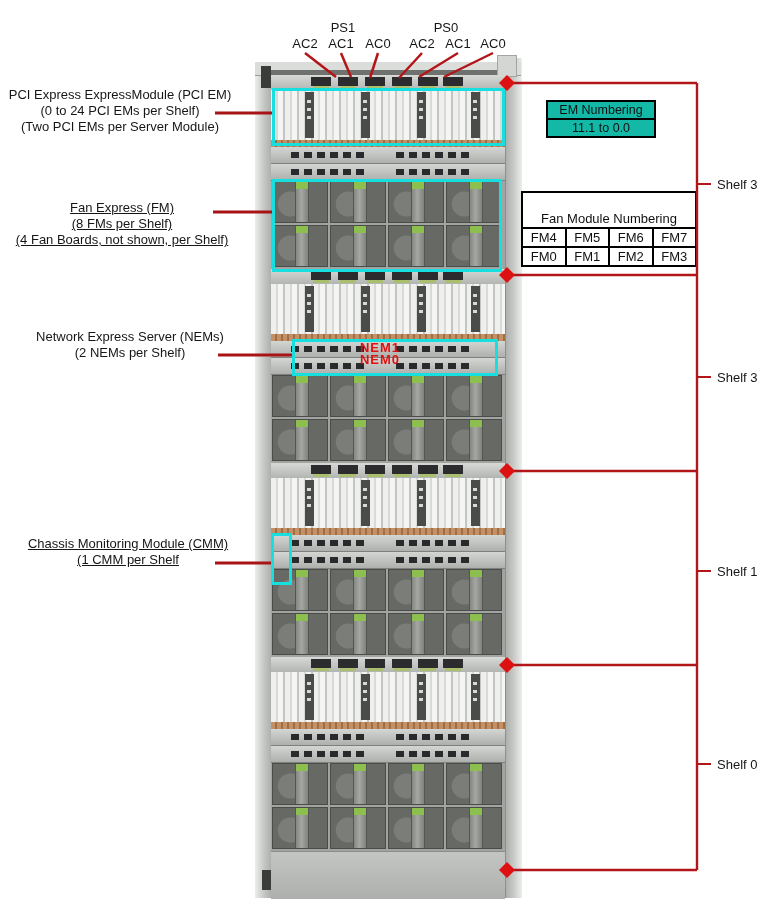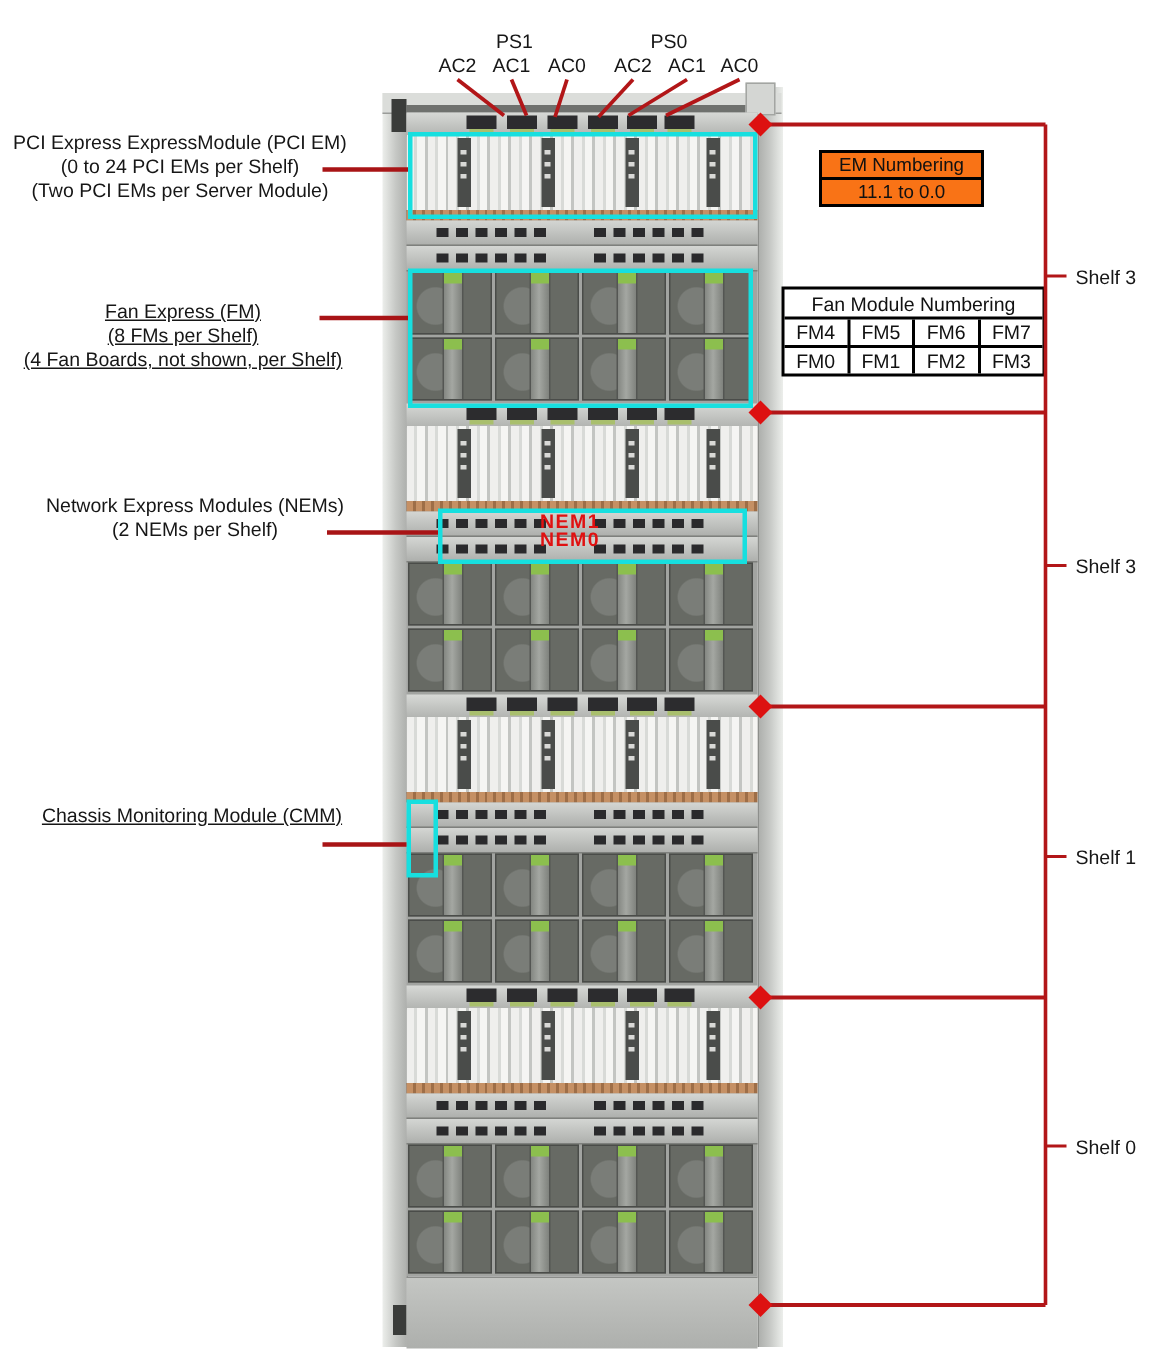--- a/index.html
+++ b/index.html
@@ -54,27 +54,27 @@
   .ac-tag{top:36px;width:36px;font-size:13px;text-align:center;position:absolute;color:#161616;}
   #pci-label{left:0;top:87px;width:240px;}
   #fan-label{left:0;top:200px;width:244px;}
   #nem-label{left:10px;top:329px;width:240px;}
   #cmm-label{left:8px;top:536px;width:240px;}
   #led-label{left:8px;top:664px;width:175px;}
   .shelf-tag{position:absolute;left:717px;font-size:13px;color:#161616;}
   .nem-tag{position:absolute;left:380px;transform:translateX(-50%);font-size:13px;font-weight:bold;
      color:#e01111;letter-spacing:1px;line-height:13px;}
   
-  #em-box{left:546px;top:100px;width:106px;border:2px solid #000;background:#f97316;
+  #em-box{left:546px;top:100px;width:106px;border:2px solid #000;background:#14b8a6;
      font-size:12.5px;text-align:center;}
   #em-box .row1{border-bottom:2px solid #000;padding:1px 2px;}
   #em-box .row2{padding:1px 2px;}
   #fan-table{left:521px;top:191px;width:172px;border:2px solid #000;background:#fff;
      font-size:13px;text-align:center;}
-  #fan-table .hdr{border-bottom:2px solid #000;padding:2px 0 1px 0;}
+  #fan-table .hdr{border-bottom:2px solid #000;padding:18px 0 1px 0;}
   #fan-table .trow{display:flex;}
   #fan-table .trow + .trow .cell{border-top:2px solid #000;}
   #fan-table .cell{flex:1;padding:1px 0;border-left:2px solid #000;}
   #fan-table .cell:first-child{border-left:none;}
   #red-overlay{left:0;top:0;pointer-events:none;}
 </style>
 </head>
 <body>
 
 <div id="stage">
@@ -531,25 +531,26 @@
     <div>PCI Express ExpressModule (PCI EM)</div>
     <div>(0 to 24 PCI EMs per Shelf)</div>
     <div>(Two PCI EMs per Server Module)</div>
   </div>
   <div class="abs lbl" id="fan-label">
     <div class="u">Fan Express (FM)</div>
     <div class="u">(8 FMs per Shelf)</div>
     <div class="u">(4 Fan Boards, not shown, per Shelf)</div>
   </div>
   <div class="abs lbl" id="nem-label">
-    <div>Network Express Modules (NEMs)</div>
+    <div>Network Express Server (NEMs)</div>
     <div>(2 NEMs per Shelf)</div>
   </div>
   <div class="abs lbl" id="cmm-label">
     <div class="u">Chassis Monitoring Module (CMM)</div>
+    <div class="u">(1 CMM per Shelf</div>
   </div>
   <div class="abs lbl" id="led-label">
   </div>
 
   <span class="shelf-tag" style="top:177px">Shelf 3</span>
   <span class="shelf-tag" style="top:370px">Shelf 3</span>
   <span class="shelf-tag" style="top:564px">Shelf 1</span>
   <span class="shelf-tag" style="top:757px">Shelf 0</span>
 
   <div class="abs" id="em-box">

